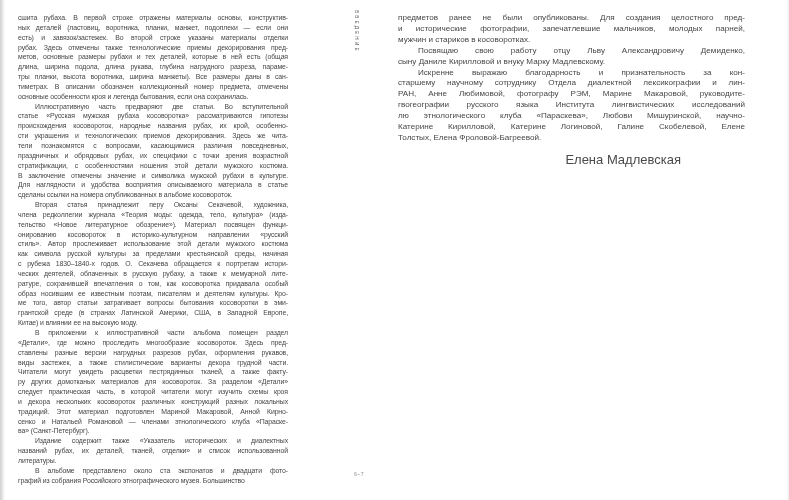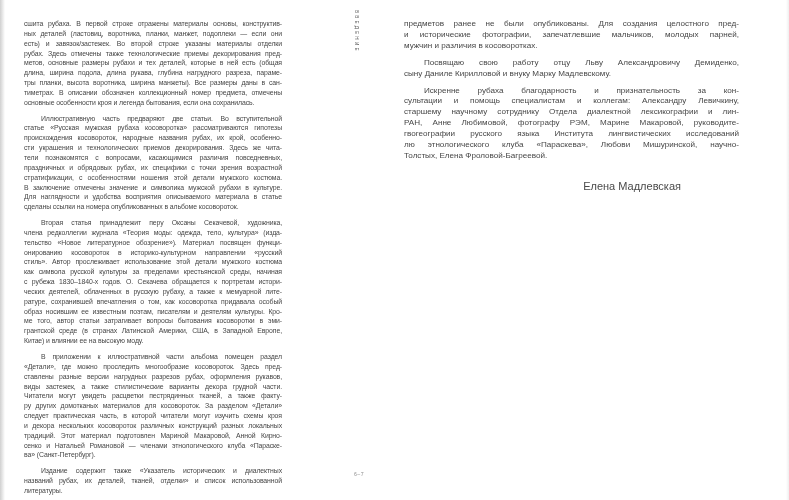--- a/index.html
+++ b/index.html
@@ -21,34 +21,34 @@
   }
   .textcol{position:absolute;color:#464646;}
   .textcol.left{
     left:18px;top:13px;width:270px;
     font-size:6.9px;line-height:9.85px;letter-spacing:-0.1px;
   }
   .textcol.right{
     left:398px;top:13px;width:347px;
     font-size:8.1px;line-height:10.9px;
   }
-  .para{margin:6px;}
+  .para{margin:0;}
   .line{
     text-align:justify;
     text-align-last:justify;
     overflow:hidden;
   }
   .line.last{text-align-last:left;}
   .textcol.left .line.indent{text-indent:17px;}
   .textcol.right .line.indent{text-indent:20px;}
   .signature{
-    margin-top:19px;
+    margin-top:11px;
     text-align:right;
     padding-right:64px;
-    font-size:11px;
+    font-size:13px;
     color:#4a4a4a;
   }
   .spine-label{
     position:absolute;left:354px;top:10px;
     writing-mode:vertical-rl;
     font-size:4.6px;
     letter-spacing:2.2px;
     color:#4d4d4d;
   }
   .folio{
@@ -129,33 +129,33 @@
       </div>
     </div>
 
   <div class="spine-label">ВВЕДЕНИЕ</div>
 
   <div class="textcol right">
     <div>
         <div class="para">
           <div class="line">предметов ранее не были опубликованы. Для создания целостного пред-</div>
           <div class="line">и исторические фотографии, запечатлевшие мальчиков, молодых парней,</div>
-          <div class="line last">мужчин и различия в косоворотках.</div>
+          <div class="line last">мужчин и стариков в косоворотках.</div>
         </div>
         <div class="para">
           <div class="line indent">Посвящаю свою работу отцу Льву Александровичу Демиденко,</div>
           <div class="line last">сыну Даниле Кирилловой и внуку Марку Мадлевскому.</div>
         </div>
         <div class="para">
-          <div class="line indent">Искренне рубаха благодарность и признательность за кон-</div>
-          <div class="line">сультации и помощь специалистам и коллегам: Александру Левичкину,</div>
+          <div class="line indent">Искренне выражаю благодарность и признательность за кон-</div>
           <div class="line">старшему научному сотруднику Отдела диалектной лексикографии и лин-</div>
           <div class="line">РАН, Анне Любимовой, фотографу РЭМ, Марине Макаровой, руководите-</div>
           <div class="line">гвогеографии русского языка Института лингвистических исследований</div>
           <div class="line">лю этнологического клуба «Параскева», Любови Мишуринской, научно-</div>
+          <div class="line">Катерине Кирилловой, Катерине Логиновой, Галине Скобелевой, Елене</div>
           <div class="line last">Толстых, Елена Фроловой-Багреевой.</div>
         </div>
       </div>
     <div class="signature">Елена Мадлевская</div>
   </div>
 
   <div class="folio">6–7</div>
 </div>
 
 </body></html>

